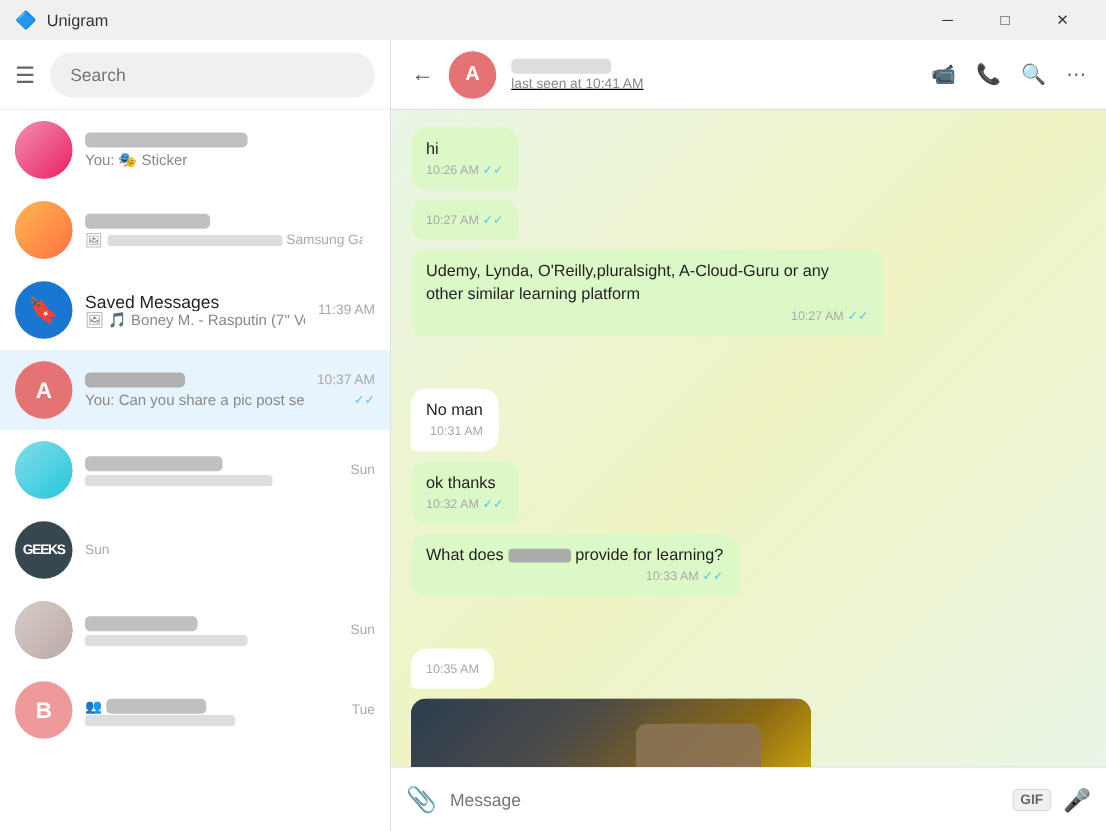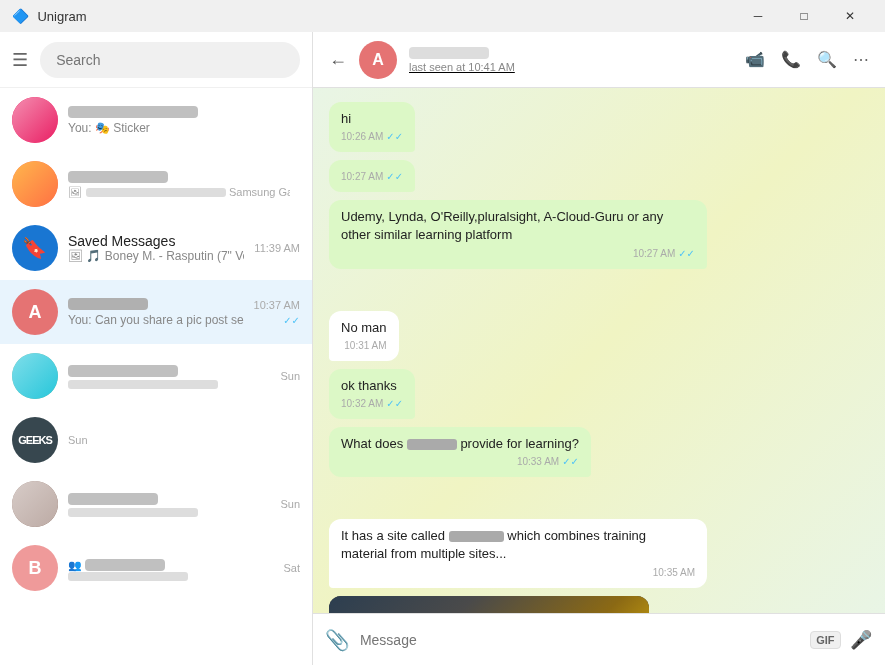--- a/index.html
+++ b/index.html
@@ -328,21 +328,21 @@
         <div class="avatar" style="background:#ef9a9a;">B</div>
         <div class="chat-info">
           <div class="chat-name">
             <span style="font-size:11px;color:#888; margin-right:3px;">👥</span><span class="blurred-name" style="width:80px;background:#c0c0c0;height:12px;display:inline-block;border-radius:4px;vertical-align:middle;"></span>
           </div>
           <div class="chat-preview">
               <span class="blurred-name" style="width:120px;background:#ddd;height:9px;display:inline-block;border-radius:3px;"></span>
             </div>
         </div>
         <div class="chat-meta">
-          <span class="chat-time">Sat</span>
+          <span class="chat-time">Tue</span>
         </div>
       </div>
 
     </div>
   </div>
 
   <div class="chat-area">
 
     <div class="chat-header">
       <span class="back-btn">←</span>
@@ -414,21 +414,20 @@
           <div class="bubble-text">What does <span class="blurred-word" style="width:50px;background:#aaa;"></span> provide for learning?</div>
           <div class="bubble-meta">
             <span class="bubble-time">10:33 AM</span>
             <span class="check-icon">✓✓</span>
           </div>
         </div>
       </div>
 
       <div class="msg-row received">
         <div class="bubble received">
-          <div class="bubble-text">It has a site called <span class="blurred-word" style="width:55px;background:#aaa;"></span> which combines training material from multiple sites...</div>
           <div class="bubble-meta">
             <span class="bubble-time">10:35 AM</span>
           </div>
         </div>
       </div>
 
       <div class="msg-row received">
         <div class="gif-bubble">
           <span class="gif-label">GIF</span>
           <div class="gif-image">

